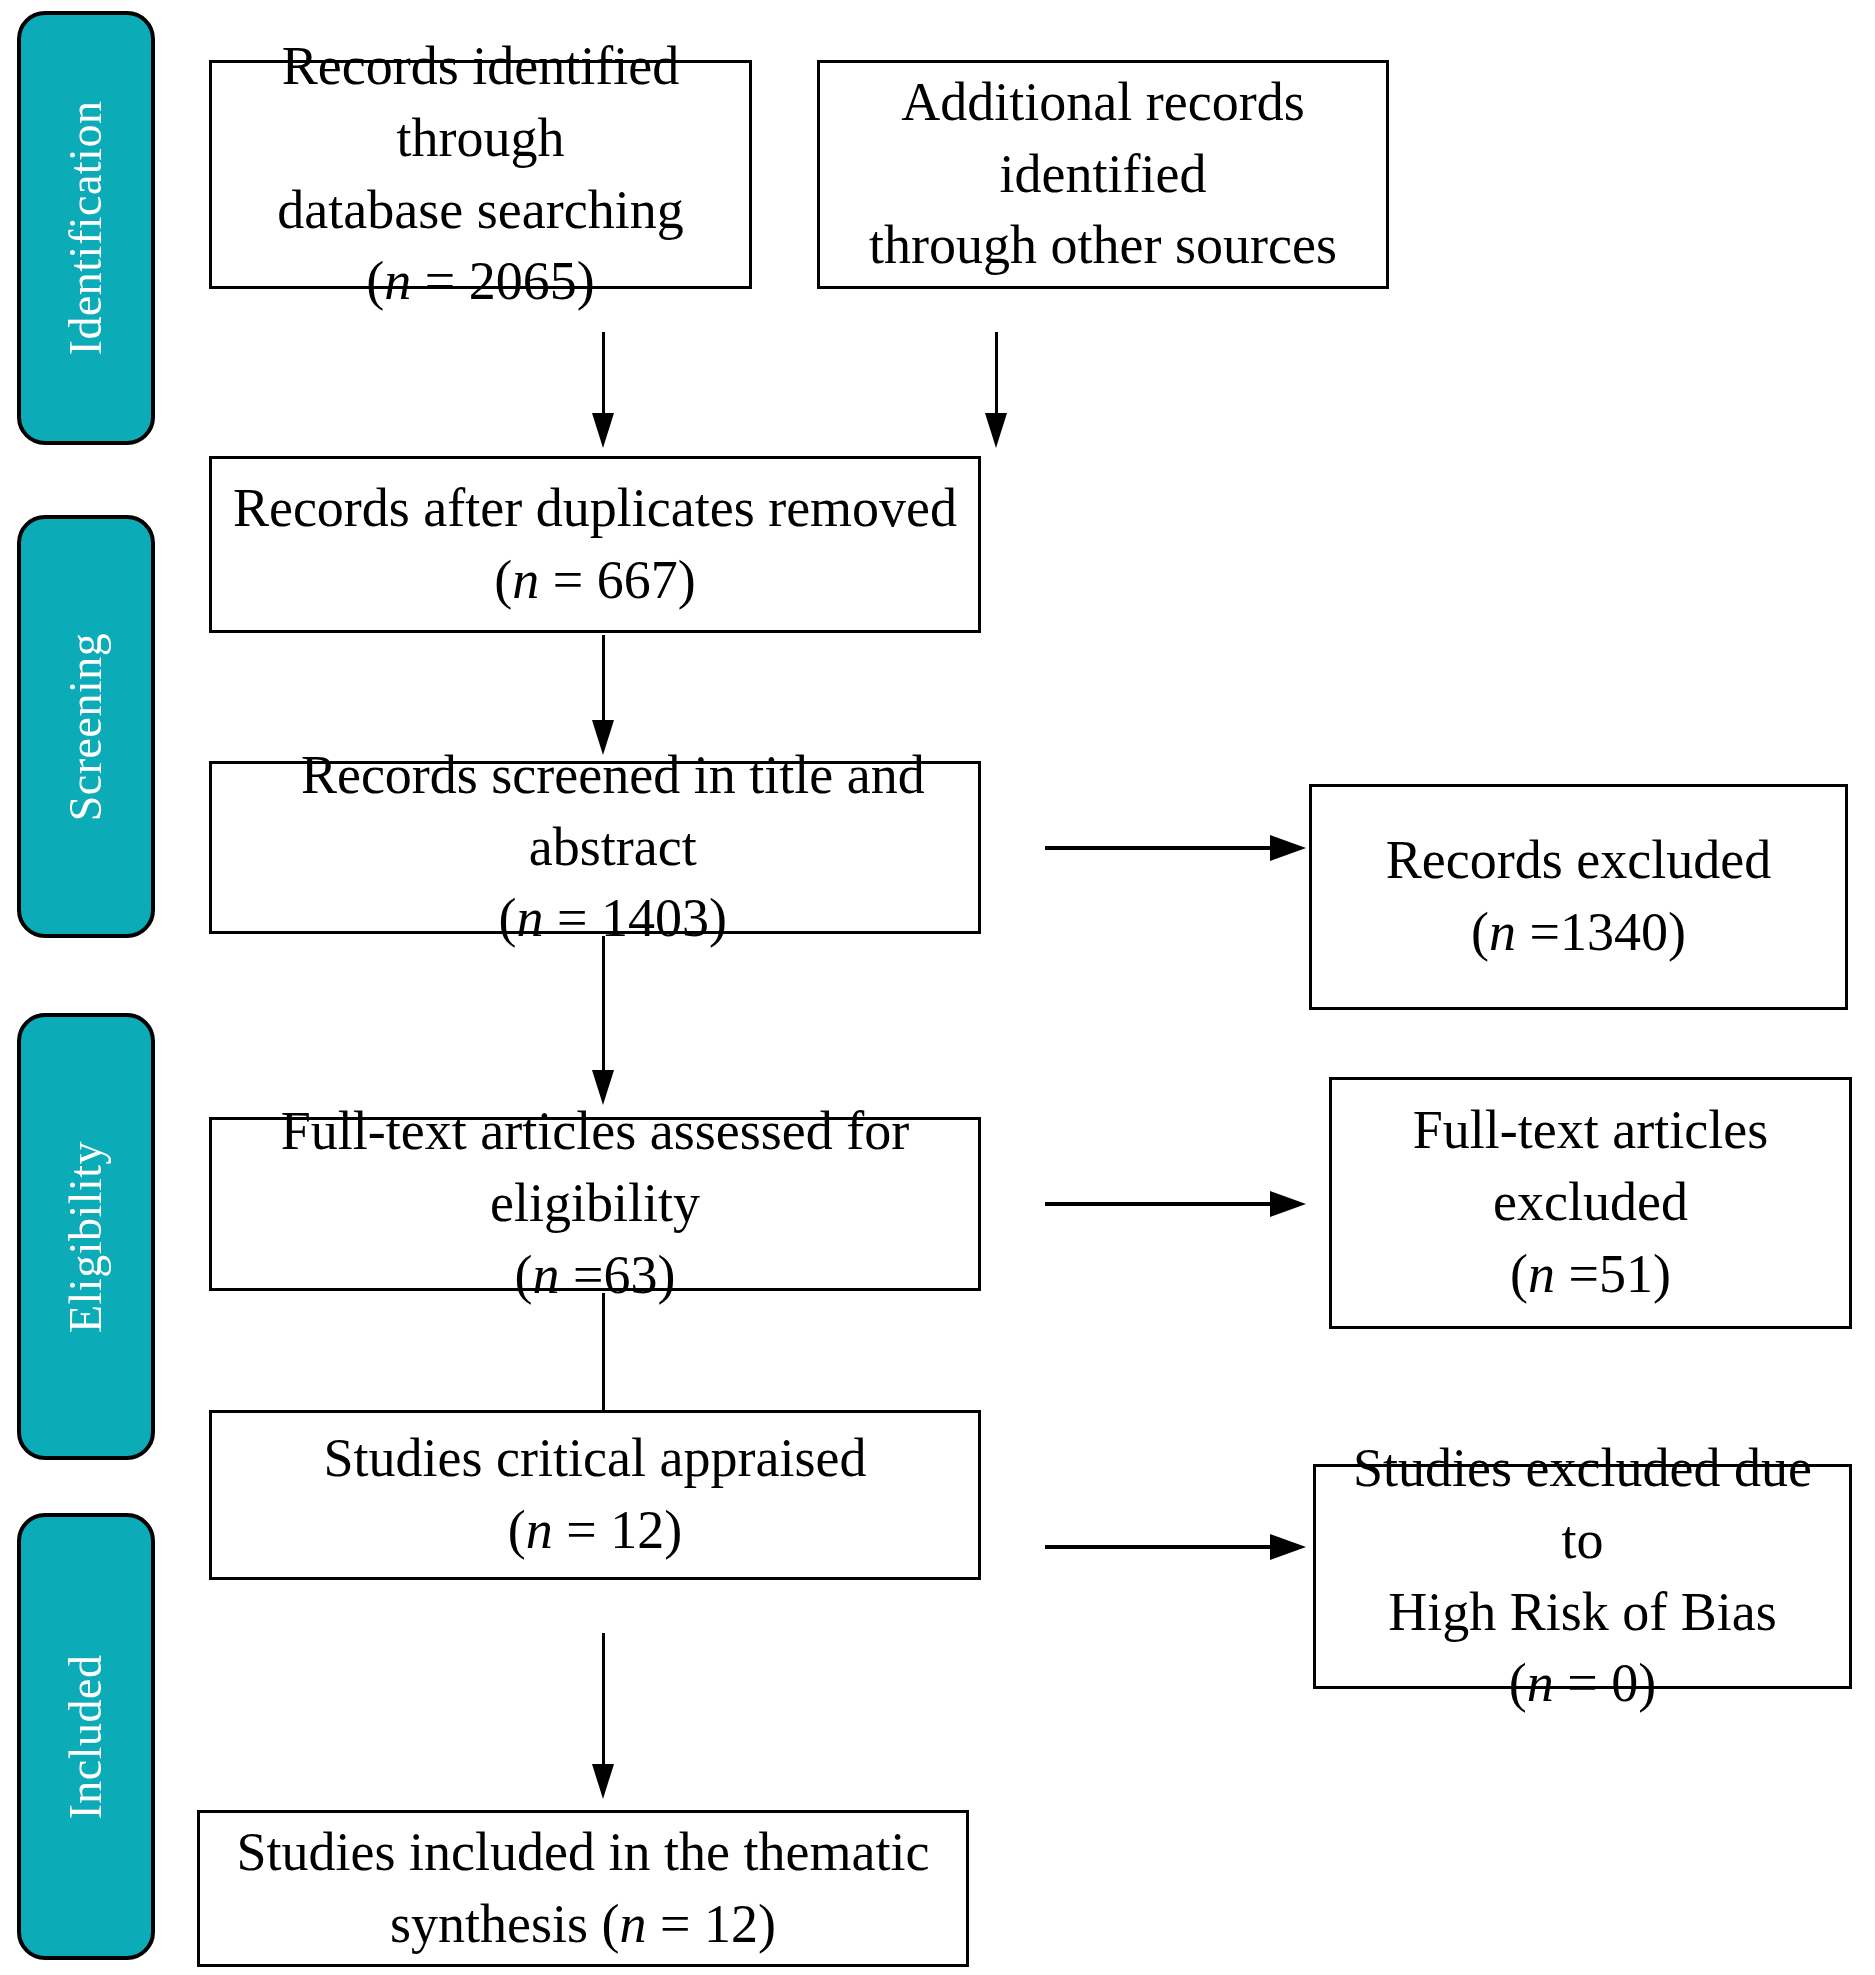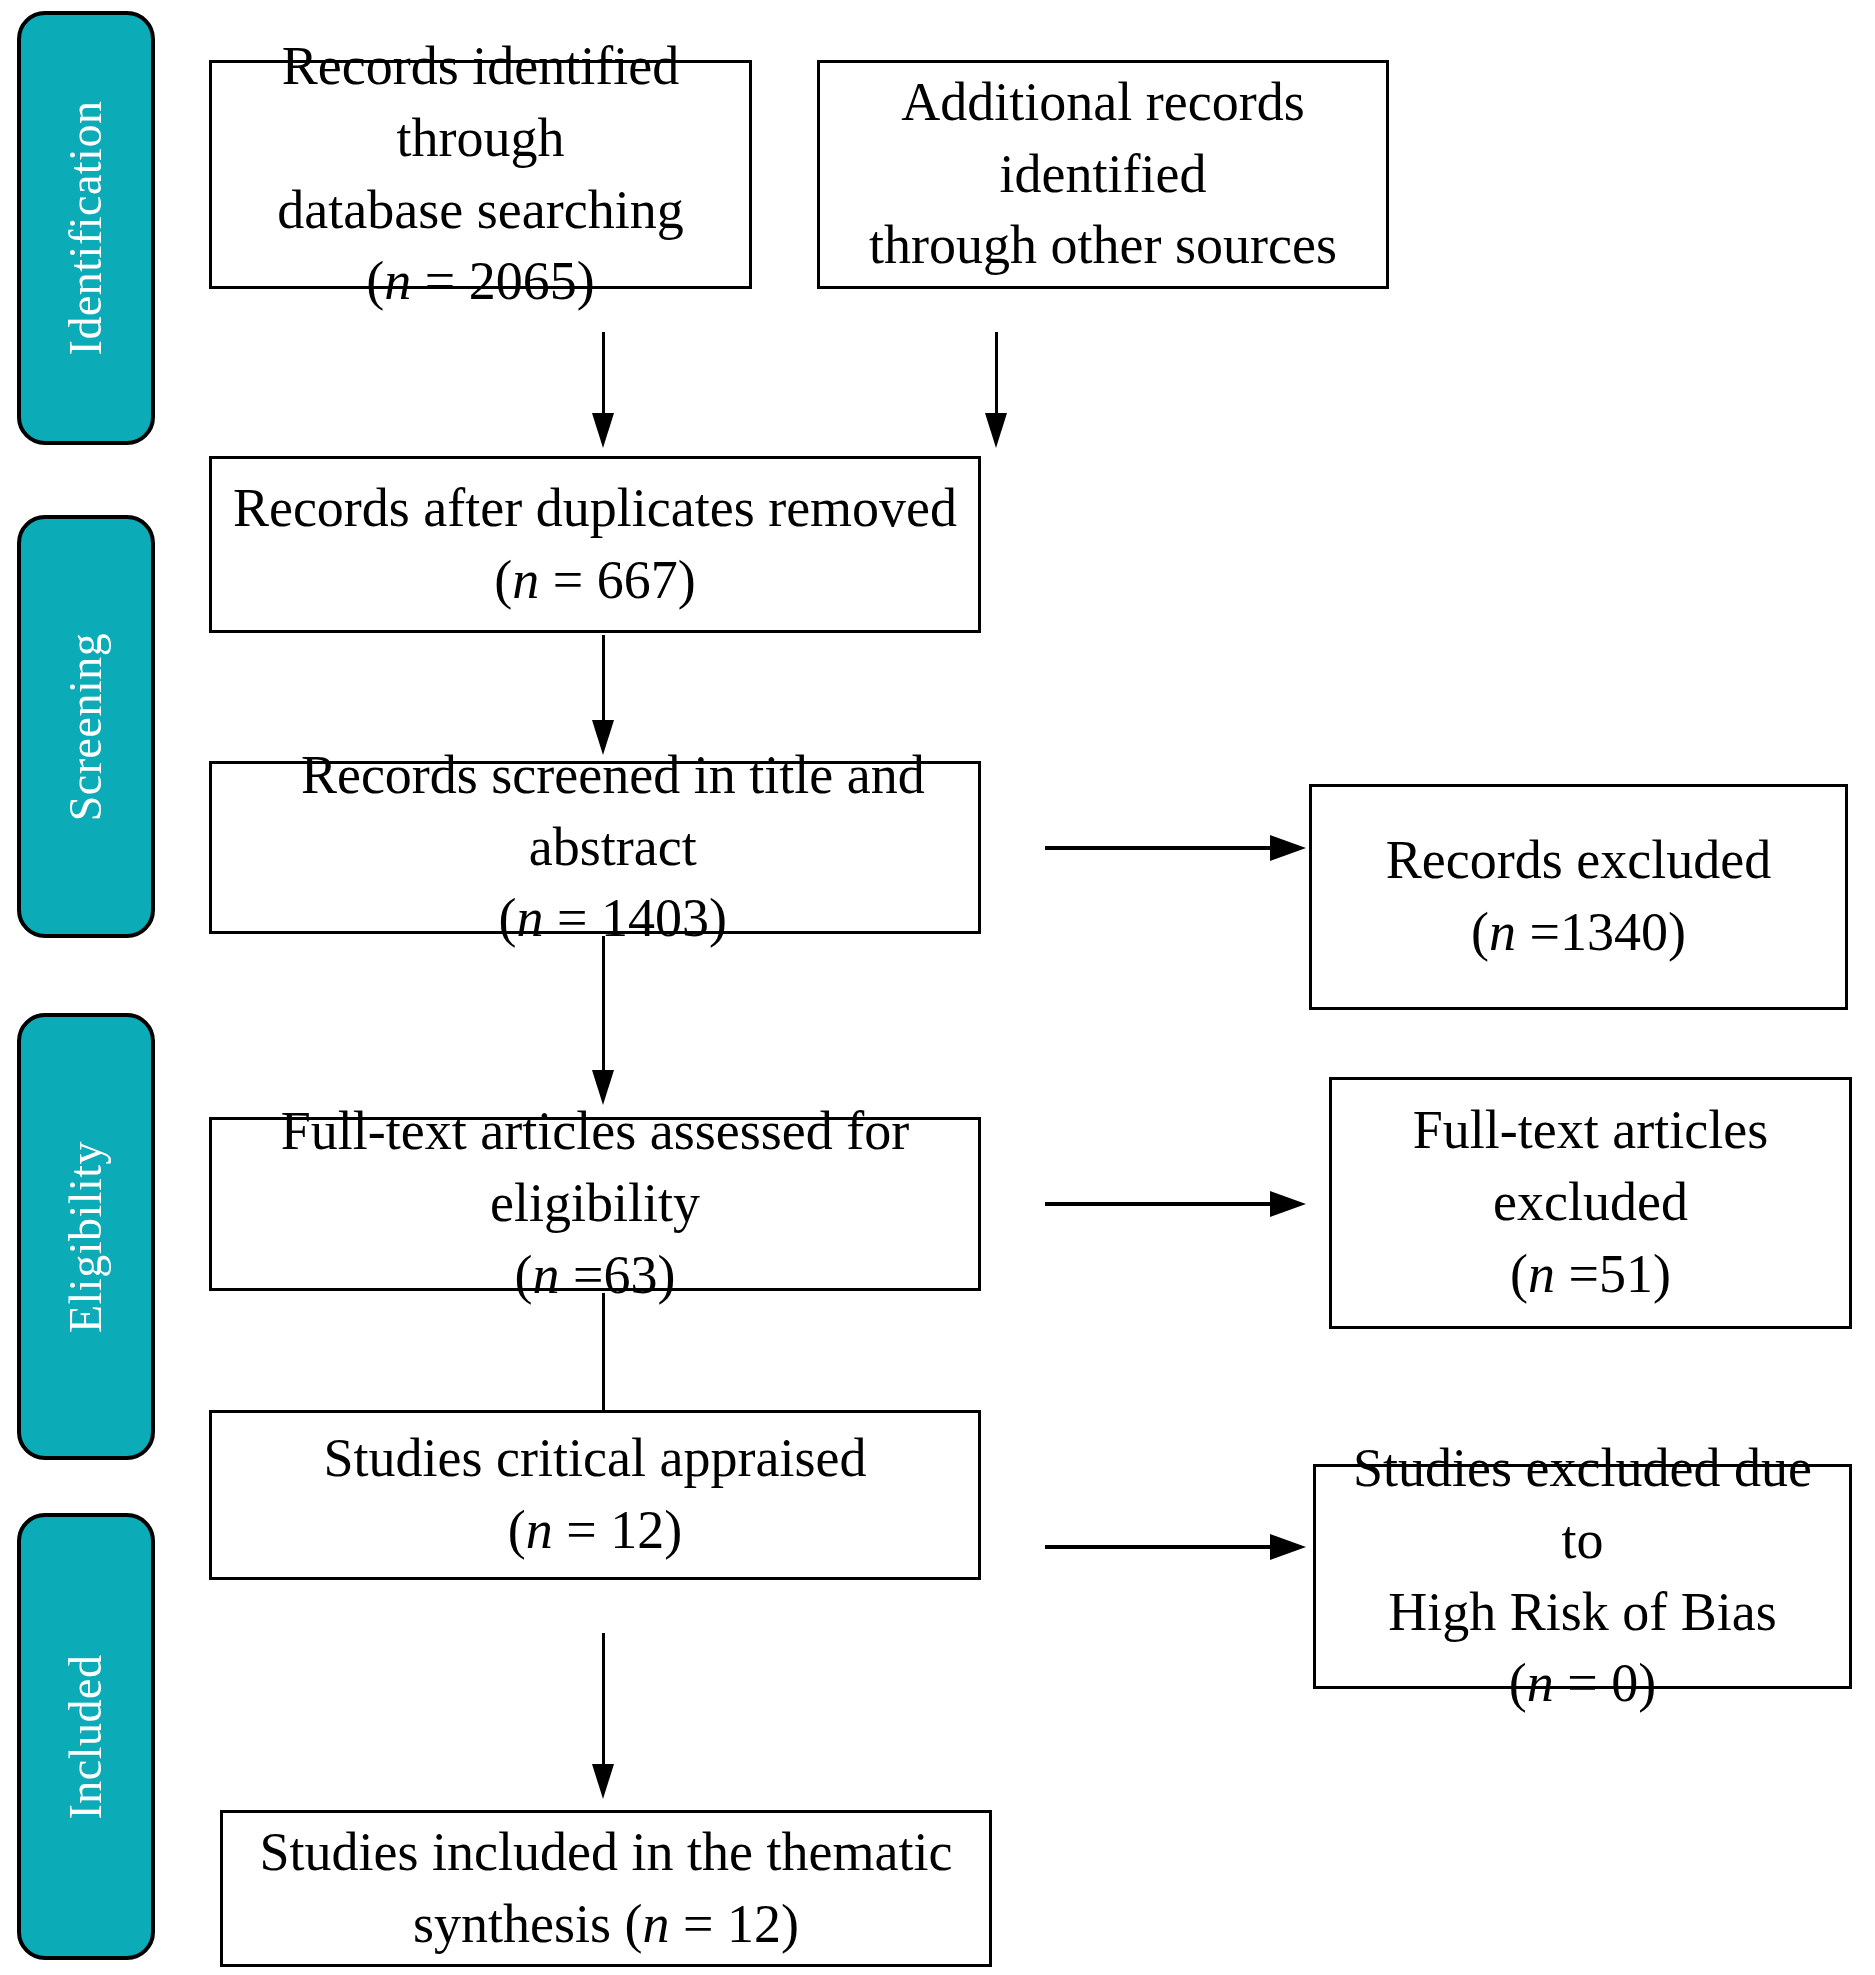--- a/index.html
+++ b/index.html
@@ -227,21 +227,21 @@
       <div>High Risk of Bias</div>
       <div><span>(</span><span class="ital">n</span><span> = 0)</span></div>
     </div>
   </div>
 
   <div class="arrow-v" style="left:602px; top:1633px; height:167px;">
     <div class="shaft" style="height:132px;"></div>
     <div class="head" style="top:131px;"></div>
   </div>
 
-  <div class="flow-box" style="left:220px; top:1810px; width:772px; height:157px;">
+  <div class="flow-box" style="left:197px; top:1810px; width:772px; height:157px;">
     <div class="box-text">
       <div>Studies included in the thematic</div>
       <div><span>synthesis (</span><span class="ital">n</span><span> = 12)</span></div>
     </div>
   </div>
 
 </div>
 
 
 </body></html>

